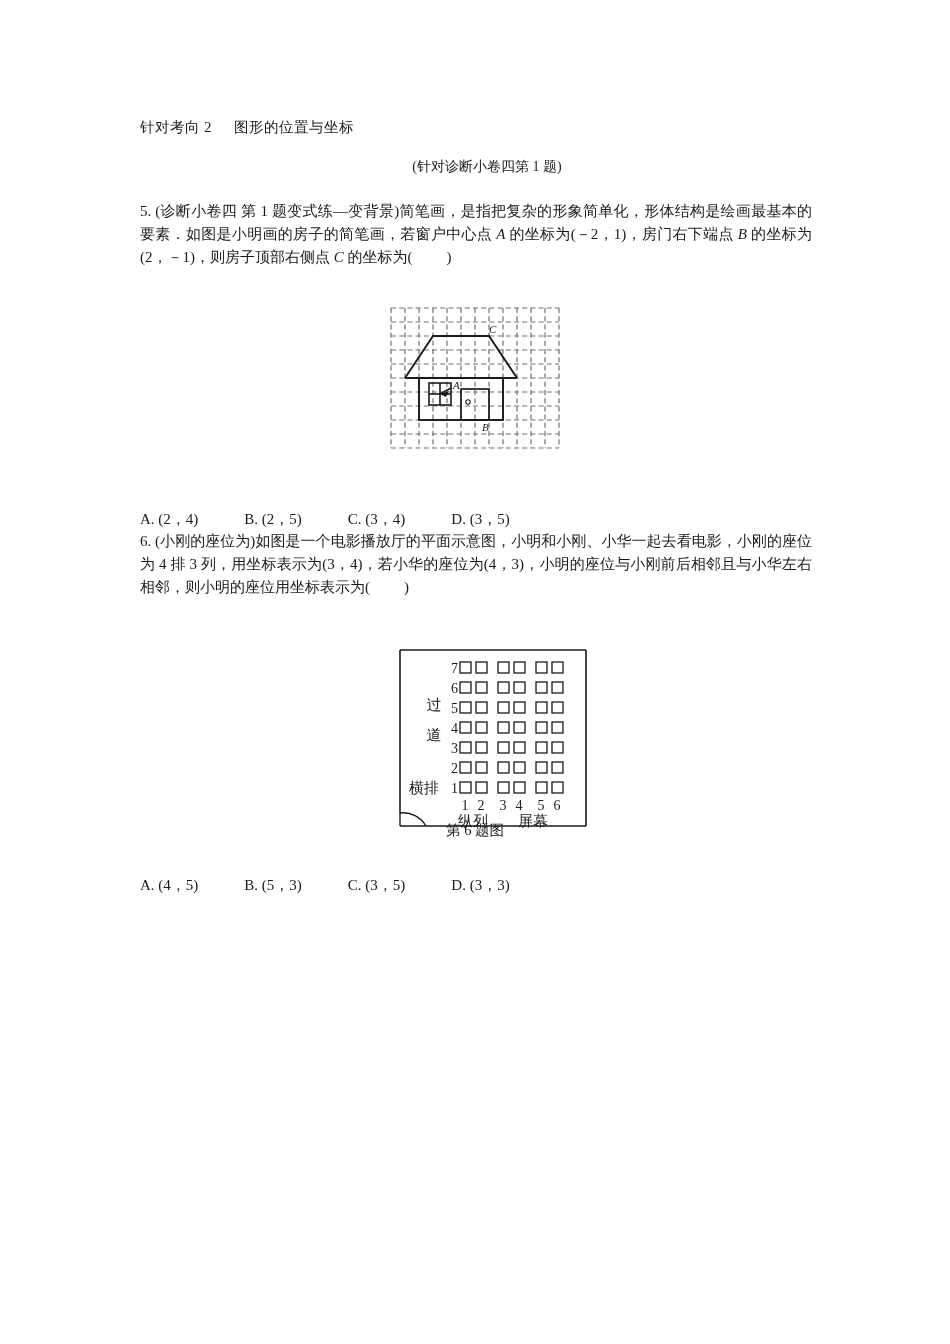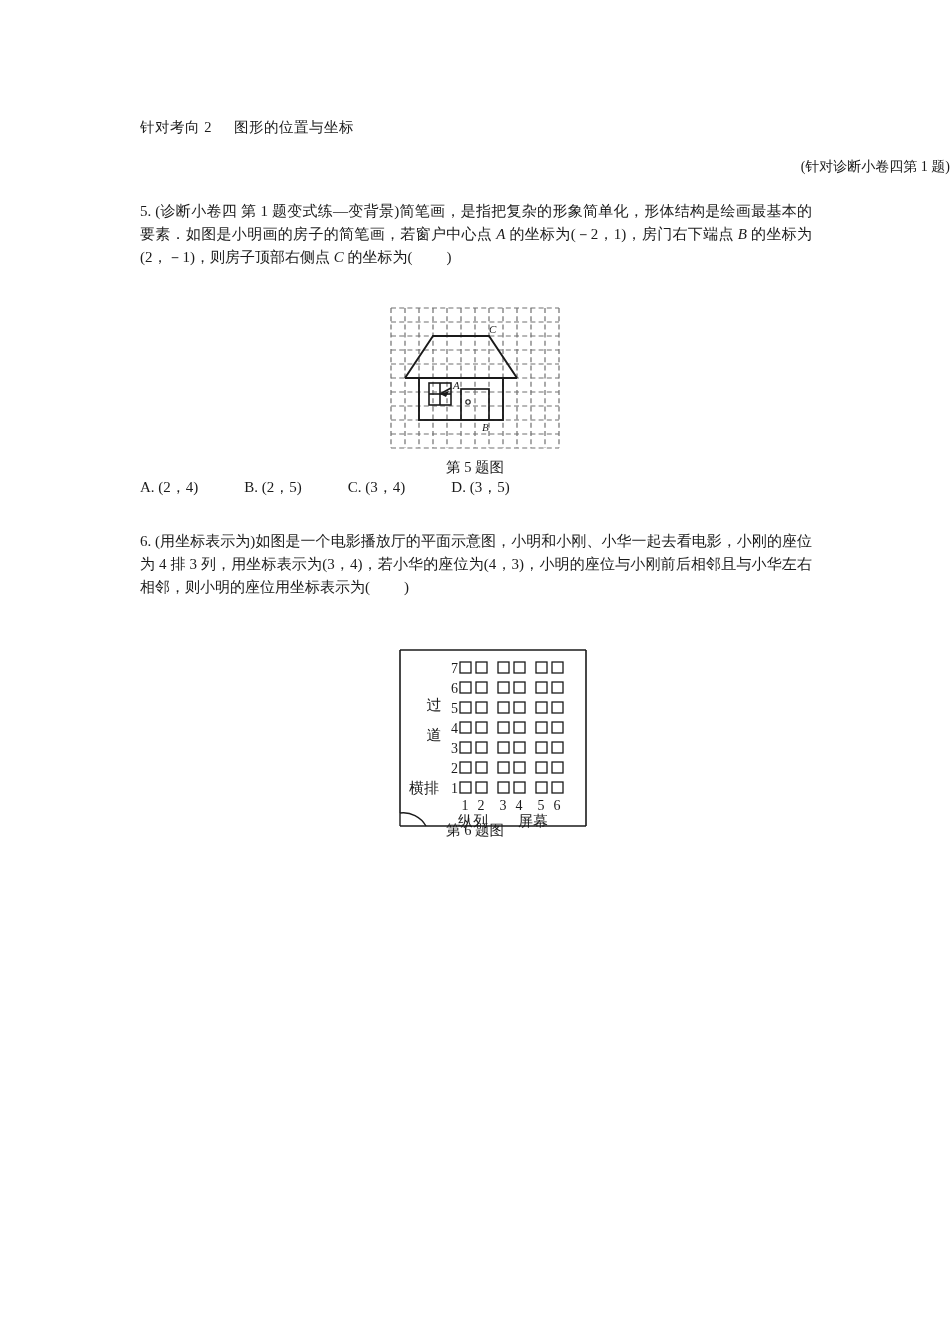--- a/index.html
+++ b/index.html
@@ -31,21 +31,21 @@
   }
   .section-title .sub {
     margin-left: 22px;
   }
 
   .subnote {
     position: absolute;
     left: 0;
     right: 0;
     top: 158px;
-    text-align: right;
+    text-align: center;
     font-size: 14px;
     padding-left: 24px;
   }
 
   .qblock {
     position: absolute;
     left: 140px;
     width: 672px;
     font-size: 15px;
     line-height: 23px;
@@ -57,21 +57,21 @@
 
   .qblock .italic { font-style: italic; font-family: "Liberation Serif", serif; }
   .qblock .gap { display: inline-block; width: 34px; }
 
   .options {
     position: absolute;
     left: 140px;
     font-size: 15px;
     white-space: nowrap;
   }
-  #q5-options { top: 478px; }
+  #q5-options { top: 510px; }
   #q6-options { top: 876px; }
   .options .opt { display: inline-block; }
   .options .opt + .opt { margin-left: 46px; }
 
   .figcaption {
     position: absolute;
     left: 0;
     right: 0;
     text-align: center;
     font-size: 14.5px;
@@ -163,29 +163,28 @@
       <g stroke="#1a1a1a" stroke-width="1.7" fill="none">
         <rect x="73" y="84" width="28" height="31"></rect>
       </g>
       <circle cx="80" cy="97" r="2.2" stroke="#1a1a1a" stroke-width="1.1" fill="none"></circle>
       <text x="94" y="126" font-size="11" font-style="italic">B</text>
 
       <text x="101" y="28" font-size="11" font-style="italic">C</text>
     </svg>
   </div>
 
-  <div class="figcaption" id="fig5-caption">第 5 题图</div>
 
   <div class="options" id="q5-options">
     <span class="opt">A. (2，4)</span><span class="opt">B. (2，5)</span><span class="opt">C. (3，4)</span><span class="opt">D. (3，5)</span>
   </div>
 
   <div class="qblock" id="q6-text">
     <span>6.</span>
-    <span>(用坐标表示为)</span><span>如图是一个电影播放厅的平面示意图，小明和小刚、小华一起去看电影，小刚的座位为 4 排 3 列，用坐标表示为(3，4)，若小华的座位为(4，3)，小明的座位与小刚前后相邻且与小华左右相邻，则小明的座位用坐标表示为(</span><span class="gap"></span><span>)</span>
+    <span>(小刚的座位为)</span><span>如图是一个电影播放厅的平面示意图，小明和小刚、小华一起去看电影，小刚的座位为 4 排 3 列，用坐标表示为(3，4)，若小华的座位为(4，3)，小明的座位与小刚前后相邻且与小华左右相邻，则小明的座位用坐标表示为(</span><span class="gap"></span><span>)</span>
   </div>
 
   <div class="fig" id="fig6">
     <svg width="190" height="190" viewBox="0 0 190 190">
 
       <g stroke="#1a1a1a" stroke-width="1.6" fill="none">
         <line x1="2" y1="2" x2="188" y2="2"></line>
         <line x1="188" y1="2" x2="188" y2="178"></line>
         <line x1="188" y1="178" x2="38" y2="178"></line>
         <line x1="2" y1="2" x2="2" y2="165"></line>
@@ -276,14 +275,17 @@
         <text x="159" y="162">6</text>
       </g>
 
       <text x="75" y="178" font-size="15" text-anchor="middle">纵列</text>
       <text x="135" y="178" font-size="15" text-anchor="middle">屏幕</text>
     </svg>
   </div>
 
   <div class="figcaption" id="fig6-caption">第 6 题图</div>
 
+  <div class="options" id="q6-options">
+    <span class="opt">A. (4，5)</span><span class="opt">B. (5，3)</span><span class="opt">C. (3，5)</span><span class="opt">D. (3，3)</span>
+  </div>
 
 </div>
 
 </body></html>

